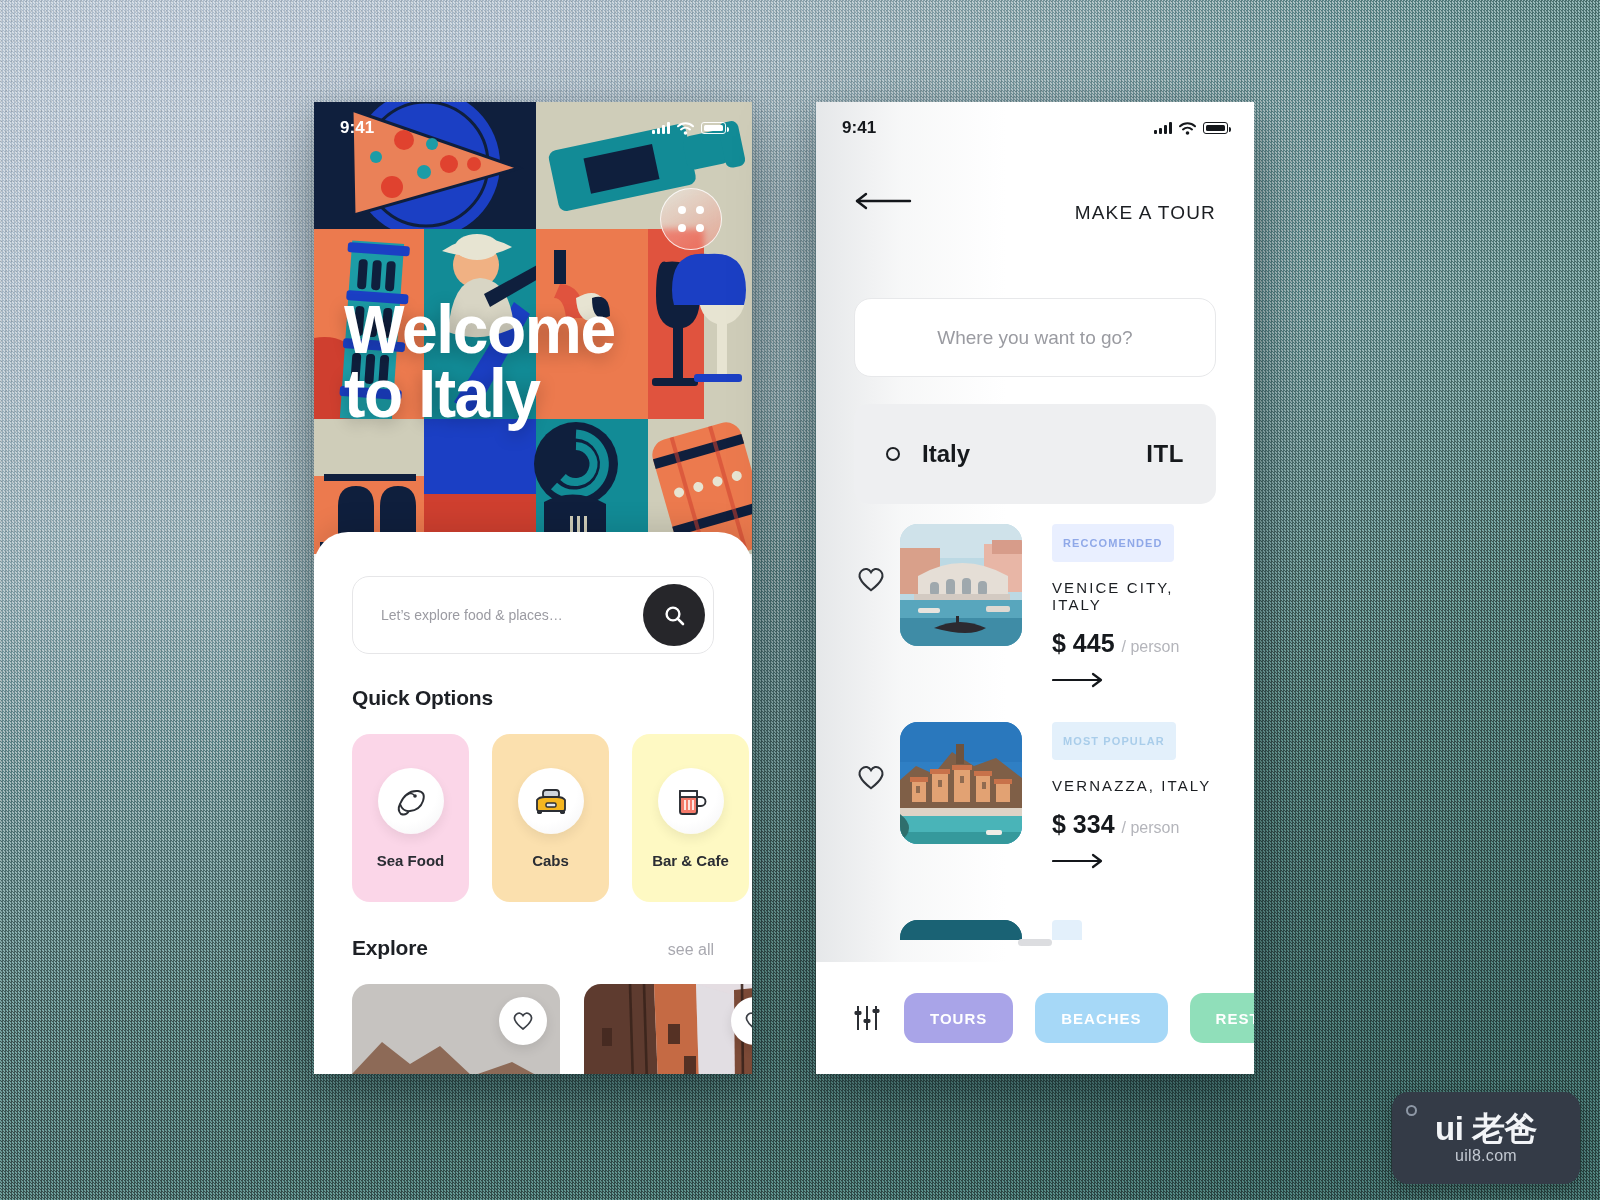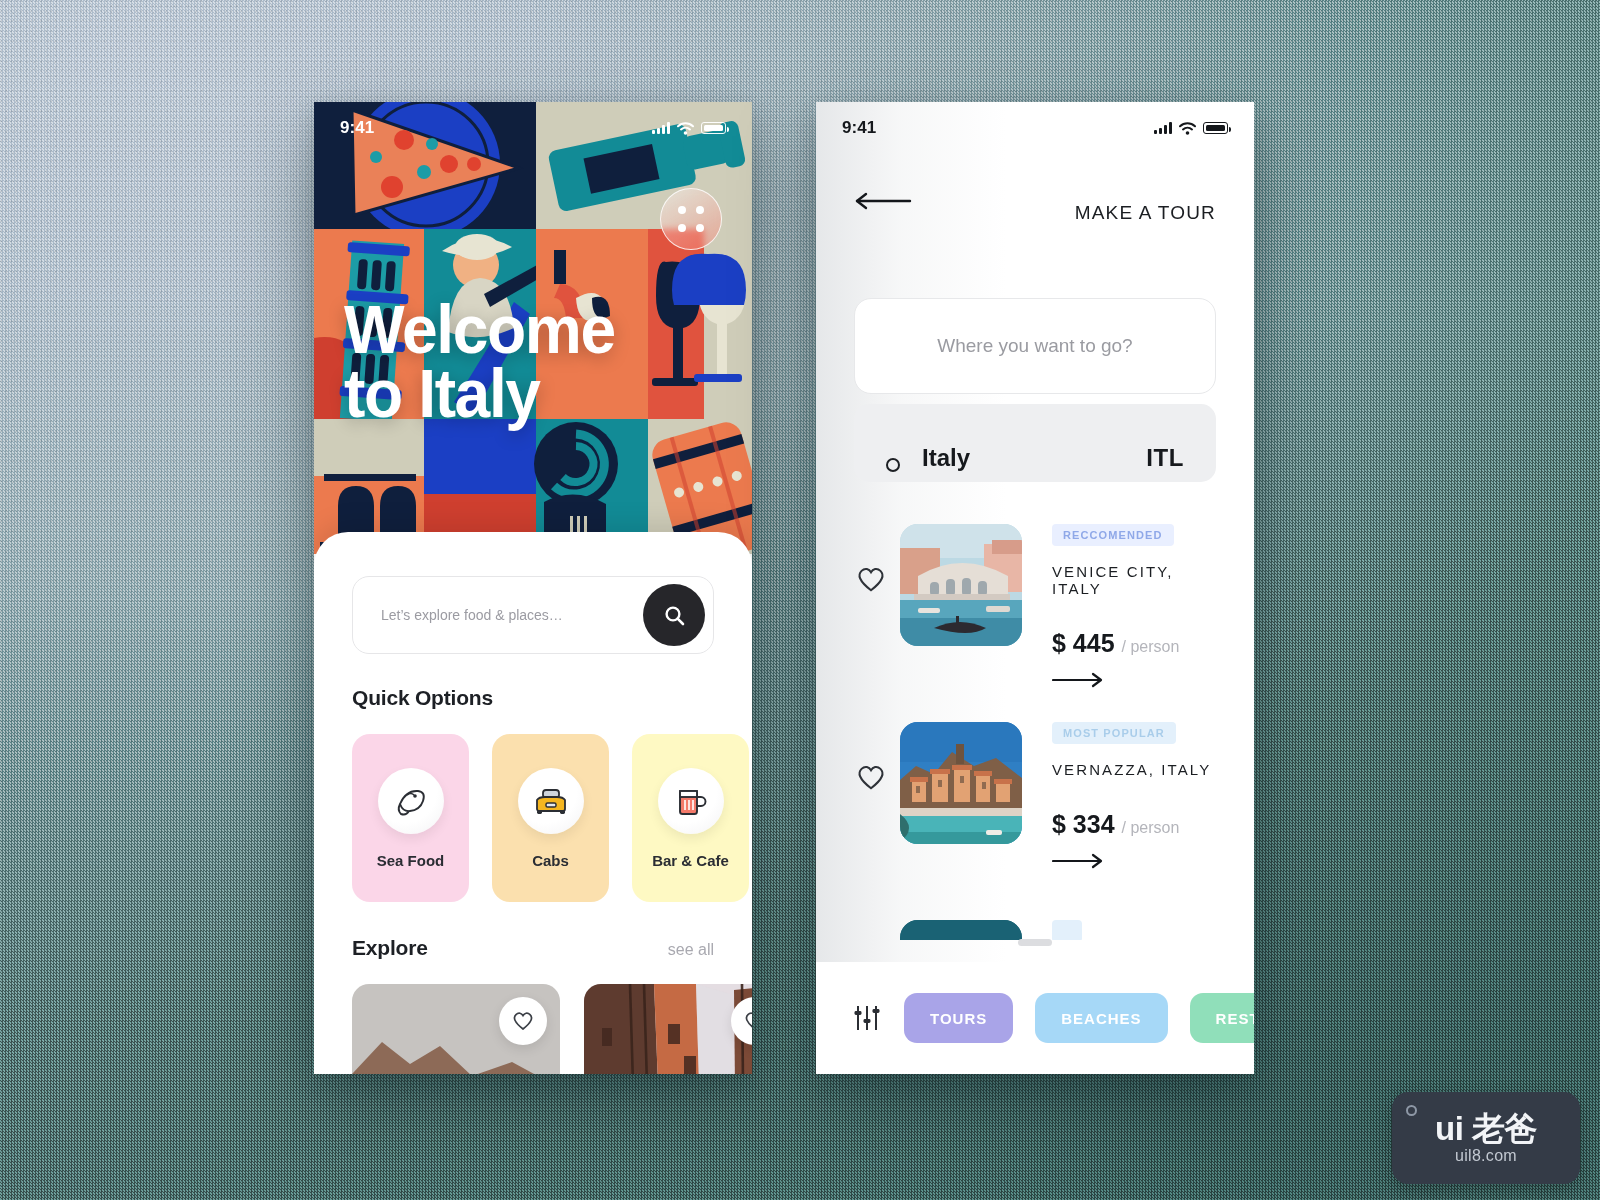--- a/index.html
+++ b/index.html
@@ -162,35 +162,35 @@
     pointer-events: none; z-index: 2;
   }
   .r-header {
     position: absolute; top: 78px; left: 38px; right: 38px; height: 42px;
     display: flex; align-items: center; justify-content: space-between; z-index: 4;
   }
   .back-arrow { width: 58px; height: 22px; position: relative; cursor: pointer; }
   .r-title { font-size: 19px; letter-spacing: 1.2px; color: #1b1e22; font-weight: 400; margin-top: 23px; }
 
   .r-input {
-    position: absolute; left: 38px; right: 38px; top: 196px; height: 96px;
+    position: absolute; left: 38px; right: 38px; top: 196px; height: 79px;
     border: 1.3px solid #e7e8ea; border-radius: 17px; background: #fff;
     display: flex; align-items: center; justify-content: center; z-index: 4;
   }
   .r-input input {
     border: 0; outline: 0; background: transparent; text-align: center;
     font-size: 19px; color: #9a9ba1; width: 100%;
     font-family: "Liberation Sans", sans-serif;
   }
   .r-input input::placeholder { color: #9a9ba1; }
 
   .r-country {
-    position: absolute; left: 38px; right: 38px; top: 302px; height: 78px;
+    position: absolute; left: 38px; right: 38px; top: 302px; height: 100px;
     border-radius: 15px; background: #eeeff1;
-    display: flex; align-items: flex-end; padding: 10px 32px; z-index: 4; cursor: pointer;
+    display: flex; align-items: center; padding: 10px 32px; z-index: 4; cursor: pointer;
   }
   .r-country .dot-o {
     width: 14px; height: 14px; border-radius: 50%;
     border: 2.4px solid #1d2025; margin-right: 22px; flex: none;
   }
   .r-country .cname { font-size: 24px; font-weight: 600; color: #16191d; flex: 1; }
   .r-country .ccode { font-size: 24px; font-weight: 700; color: #16191d; letter-spacing: .6px; }
 
   .r-list { position: absolute; left: 0; right: 0; top: 402px; bottom: 118px; z-index: 3; }
   .r-item {
@@ -200,29 +200,29 @@
   .r-item .heart-btn {
     width: 34px; flex: none; margin-top: 62px; cursor: pointer;
   }
   .r-thumb {
     width: 122px; height: 122px; flex: none; border-radius: 18px;
     overflow: hidden; margin-left: 10px; margin-top: 20px; position: relative;
   }
   .r-info { margin-left: 30px; padding-top: 20px; }
   .badge {
     display: inline-block; font-size: 11px; letter-spacing: 1.1px;
-    font-weight: 700; padding: 5px 11px; border-radius: 4px;
+    font-weight: 700; padding: 13px 11px; border-radius: 4px;
   }
   .badge.rec { background: #e9efff; color: #8fa8e8; }
   .badge.pop { background: #e3f0fb; color: #a9cdea; }
   .r-place {
     margin-top: 17px; font-size: 15px; font-weight: 400;
     letter-spacing: 2.1px; color: #1b1e22;
   }
-  .r-price { margin-top: 32px; font-size: 25px; font-weight: 600; color: #16191d; }
+  .r-price { margin-top: 16px; font-size: 25px; font-weight: 600; color: #16191d; }
   .r-price em { font-style: normal; font-size: 16px; font-weight: 400; color: #b4b5bb; }
   .r-go { margin-top: 14px; position: relative; width: 52px; height: 16px; }
 
   .scroll-handle {
     position: absolute; left: 50%; transform: translateX(-50%);
     bottom: 128px; width: 34px; height: 7px; border-radius: 4px;
     background: #dcdde0; z-index: 6;
   }
 
   .r-bottom {

